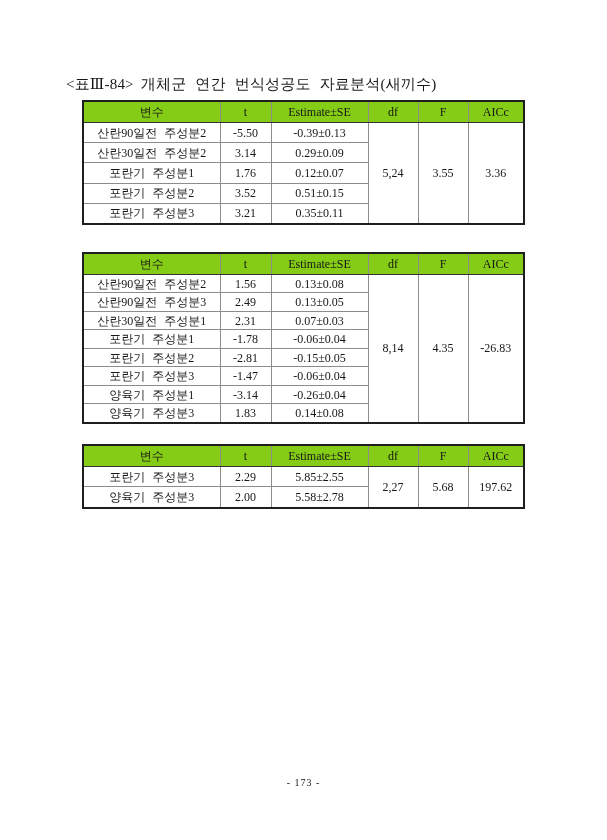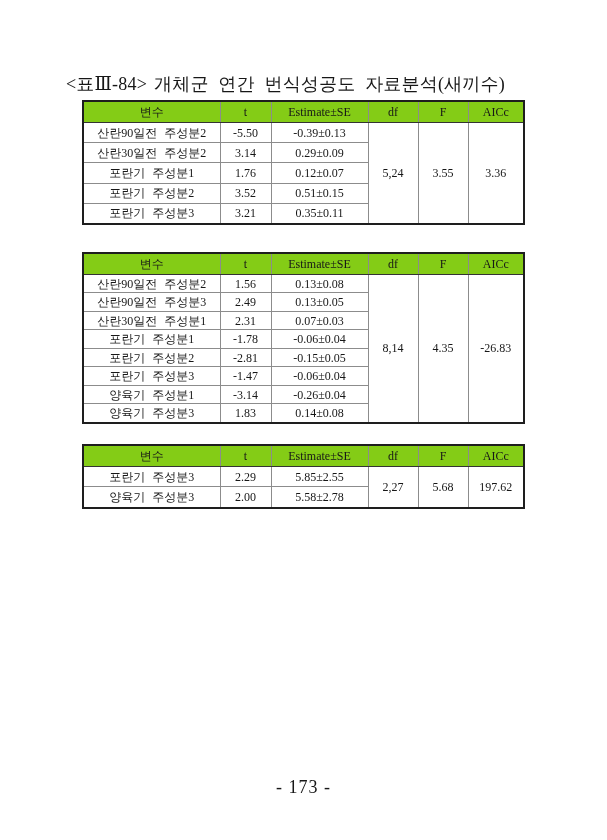--- a/index.html
+++ b/index.html
@@ -11,21 +11,21 @@
     font-family: "Liberation Serif", "DejaVu Serif", serif;
     color: #171717;
     overflow: hidden;
   }
   .content {
     padding-top: 76px;
     padding-left: 66px;
   }
   .tbl-title {
     margin: 0 8px 8px 0;
-    font-size: 18px;
+    font-size: 15px;
     line-height: 16px;
     letter-spacing: 0.2px;
     word-spacing: 5px;
     white-space: nowrap;
   }
   .tbl-title .tag { margin-right: 7px; }
   table.stat {
     border-collapse: collapse;
     table-layout: fixed;
     width: 441px;
@@ -53,21 +53,21 @@
   table.t86 tbody td { height: 19.5px; }
   .section { margin: 0; }
   .section-85 { margin-top: 27px; }
   .section-86 { margin-top: 20px; }
   .page-number {
     position: absolute;
     top: 777px;
     left: 0;
     width: 100%;
     text-align: center;
-    font-size: 18px;
+    font-size: 10px;
     letter-spacing: 1px;
   }
 </style>
 </head>
 <body>
 
 <div class="page">
   <div class="content">
 
     <div class="section section-84">

